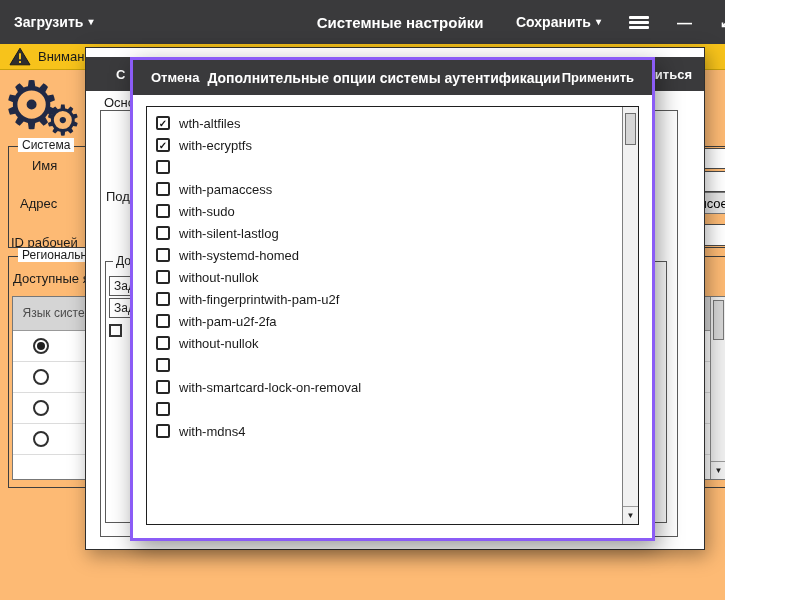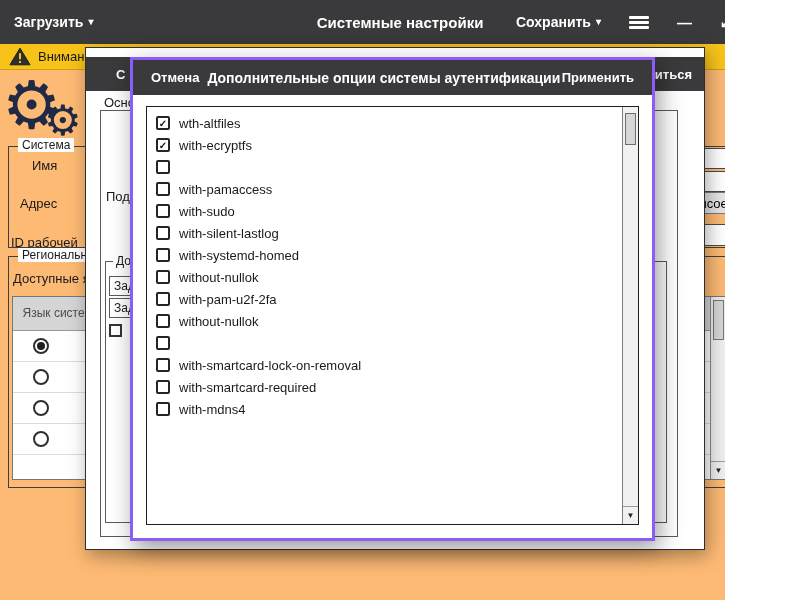--- a/index.html
+++ b/index.html
@@ -260,36 +260,39 @@
           <div class="opt-row">
             <span class="cb"></span>
             <span>with-systemd-homed</span>
           </div>
           <div class="opt-row">
             <span class="cb"></span>
             <span>without-nullok</span>
           </div>
           <div class="opt-row">
             <span class="cb"></span>
+            <span>with-fingerprintwith-pam-u2f</span>
+          </div>
+          <div class="opt-row">
+            <span class="cb"></span>
             <span>with-pam-u2f-2fa</span>
           </div>
           <div class="opt-row">
             <span class="cb"></span>
             <span>without-nullok</span>
           </div>
           <div class="opt-row">
             <span class="cb"></span>
           </div>
           <div class="opt-row">
             <span class="cb"></span>
             <span>with-smartcard-lock-on-removal</span>
           </div>
           <div class="opt-row">
             <span class="cb"></span>
-            <span>with-smartcard-required</span>
           </div>
           <div class="opt-row">
             <span class="cb"></span>
             <span>with-mdns4</span>
           </div>
         </div>
       <div class="vsb">
         <div class="vsb-thumb"></div>
         <div class="vsb-down">
           <span>▼</span>

